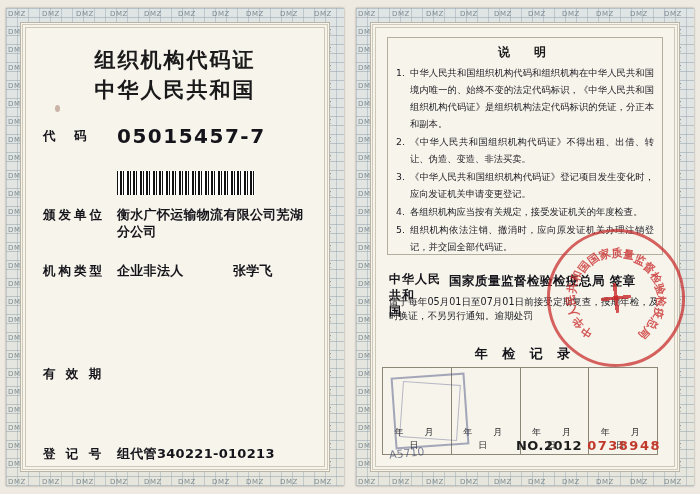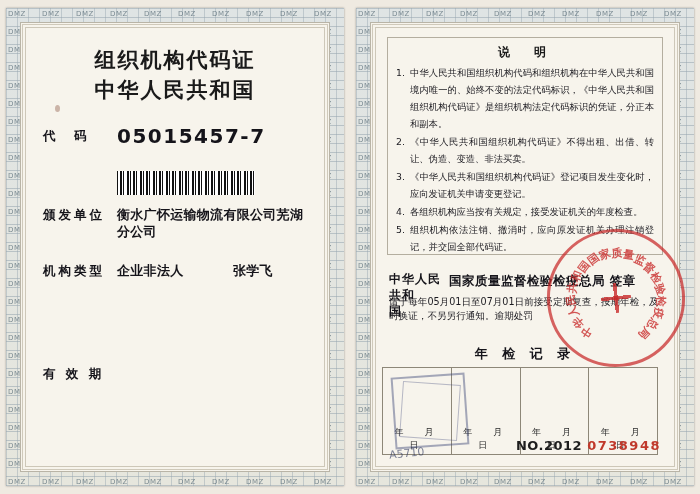--- a/index.html
+++ b/index.html
@@ -649,20 +649,24 @@
         <div class="field-value name">企业非法人</div>
         <div class="field-value name" style="flex:0 0 78px;">张学飞</div>
       </div>
 
 
       <div class="field-row" style="top:342px;align-items:center;">
         <div class="field-label">有 效 期</div>
       </div>
 
 
+      <div class="field-row" style="top:422px;">
+        <div class="field-label">登 记 号</div>
+        <div class="field-value name">组代管340221-010213</div>
+      </div>
 
       <div class="smudge" style="left:34px; top:82px;"></div>
     </div>
   </div>
 
   <div class="cert right">
     <div class="secure-border"></div>
     <div class="dmz-grid" id="dmz-right">
         <span style="left:2px; top:2px;">DMZ</span>
         <span style="left:36px; top:2px;">DMZ</span>

